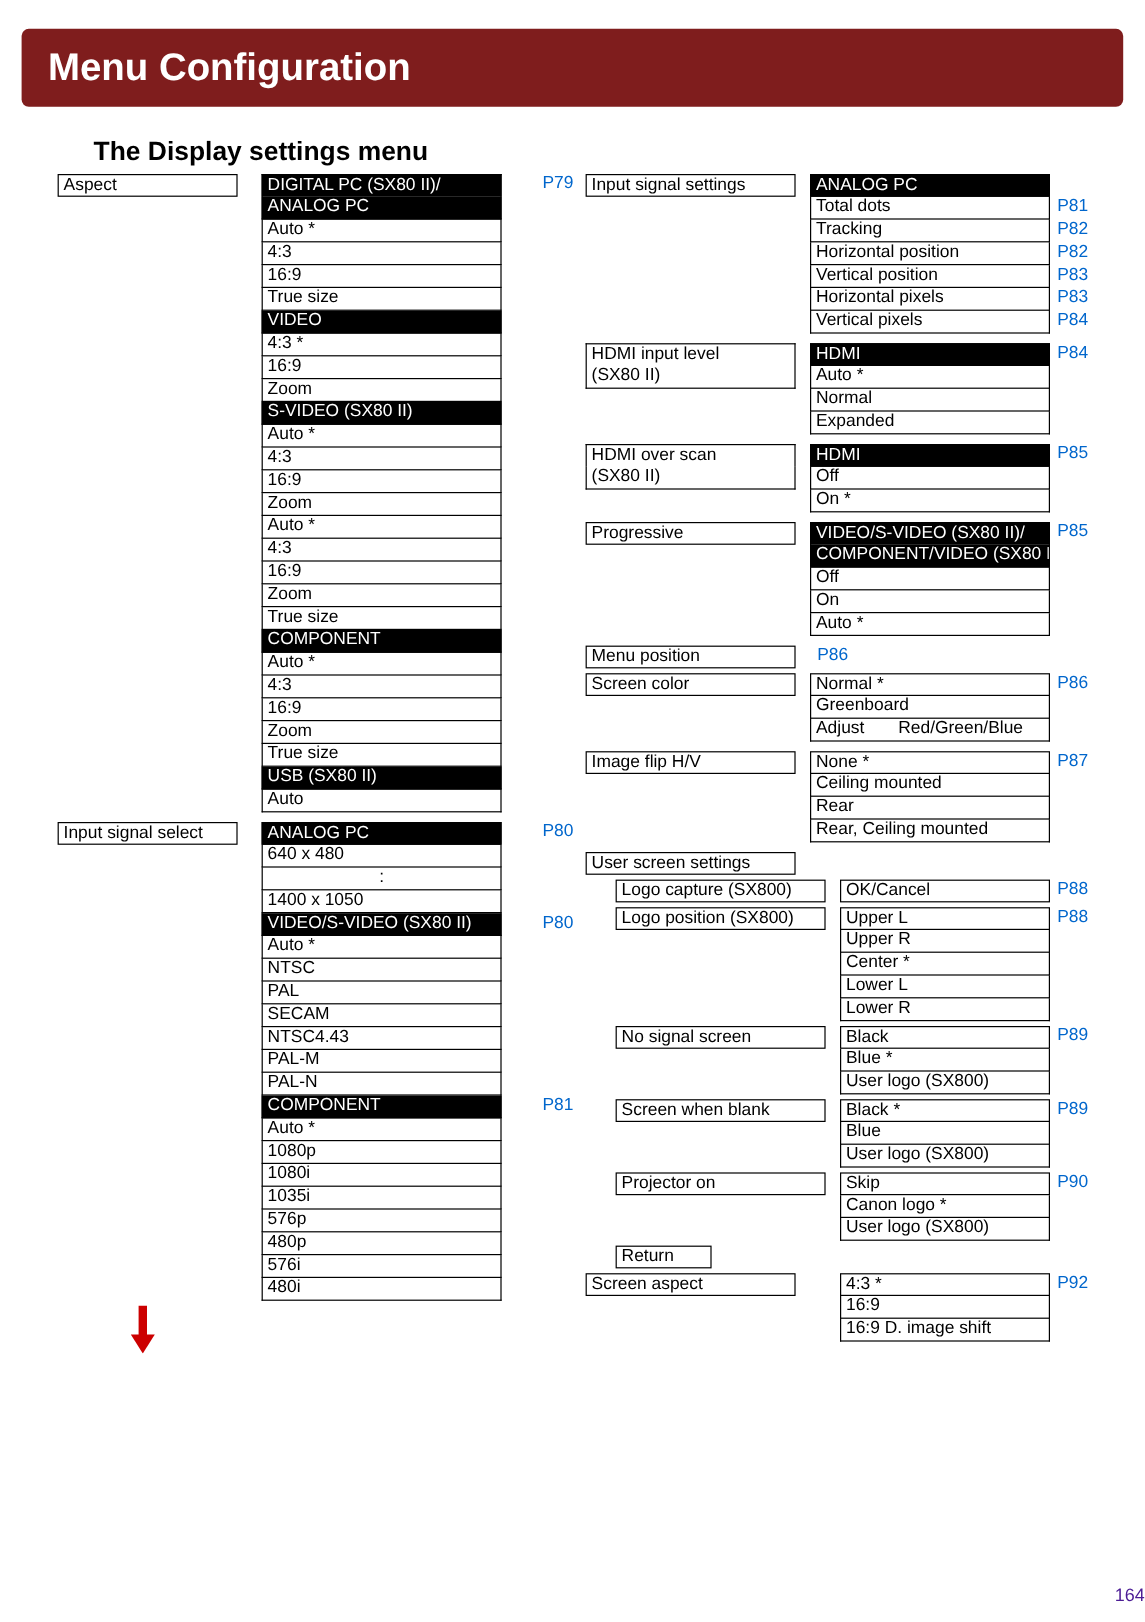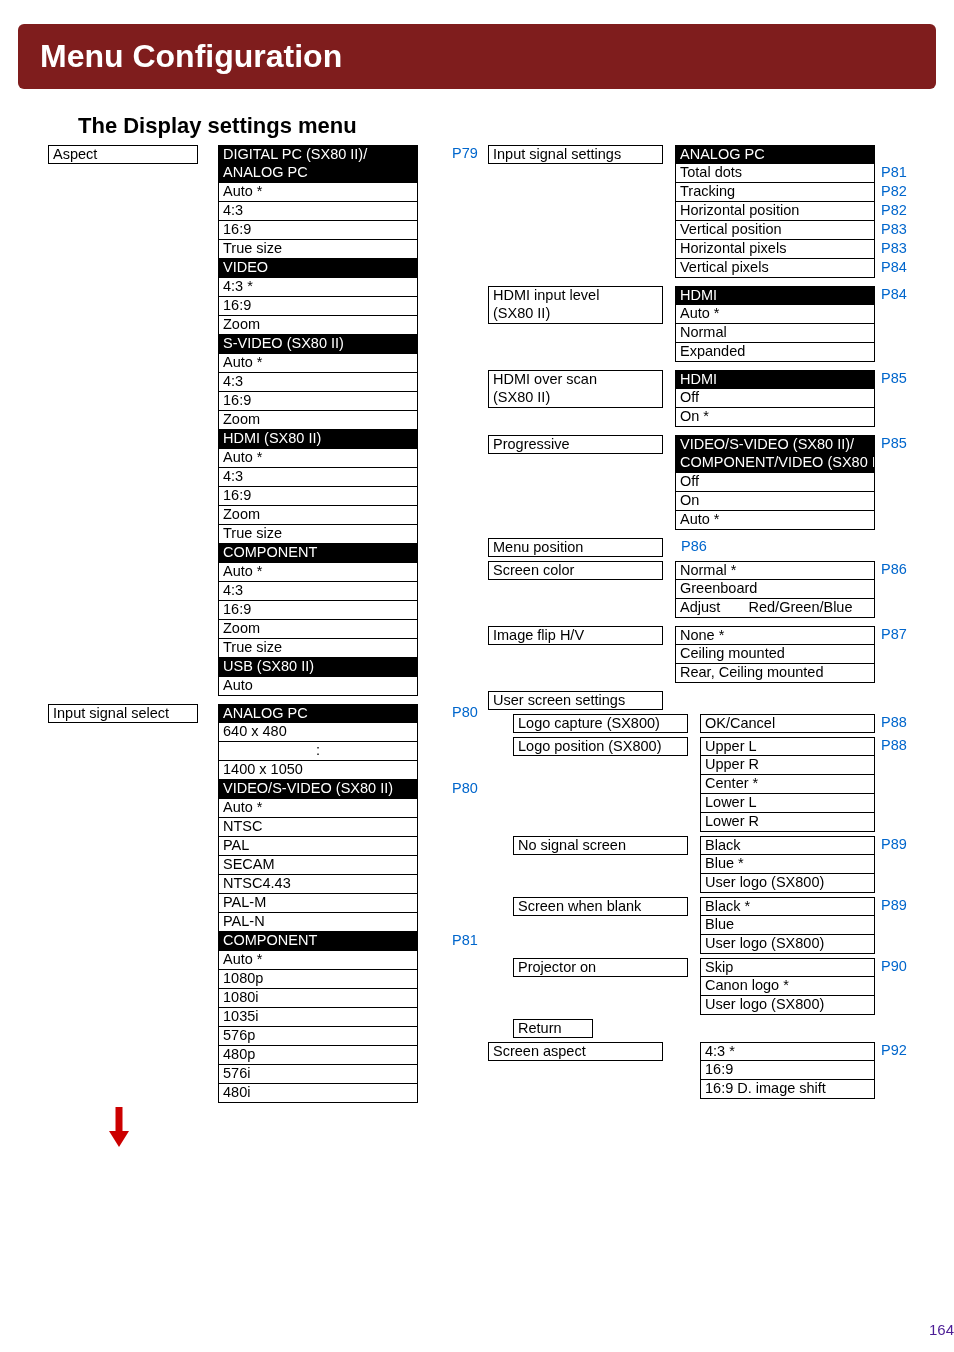--- a/index.html
+++ b/index.html
@@ -184,25 +184,20 @@
       </div>
     <div class="row">
         <div class="LA"></div>
         <div class="hspacer"></div>
         <div class="valcell LB">Zoom</div>
       </div>
 
     <div class="row">
         <div class="LA"></div>
         <div class="hspacer"></div>
-        <div class="valcell LB inv">HDMI (SX80 II)</div>
-      </div>
-    <div class="row">
-        <div class="LA"></div>
-        <div class="hspacer"></div>
         <div class="valcell LB">Auto *</div>
       </div>
     <div class="row">
         <div class="LA"></div>
         <div class="hspacer"></div>
         <div class="valcell LB">4:3</div>
       </div>
     <div class="row">
         <div class="LA"></div>
         <div class="hspacer"></div>
@@ -536,20 +531,25 @@
       <div class="pageref RP">P87</div>
     </div>
     <div class="row">
         <div class="RA"></div>
         <div class="hspacer-sm"></div>
         <div class="valcell RB">Ceiling mounted</div>
       </div>
     <div class="row">
         <div class="RA"></div>
         <div class="hspacer-sm"></div>
+        <div class="valcell RB">Rear</div>
+      </div>
+    <div class="row">
+        <div class="RA"></div>
+        <div class="hspacer-sm"></div>
         <div class="valcell RB">Rear, Ceiling mounted</div>
       </div>
 
     <div class="gap"></div>
 
     <div class="row">
       <div class="topcell RA">User screen settings</div>
     </div>
     <div style="height:4px"></div>
 

